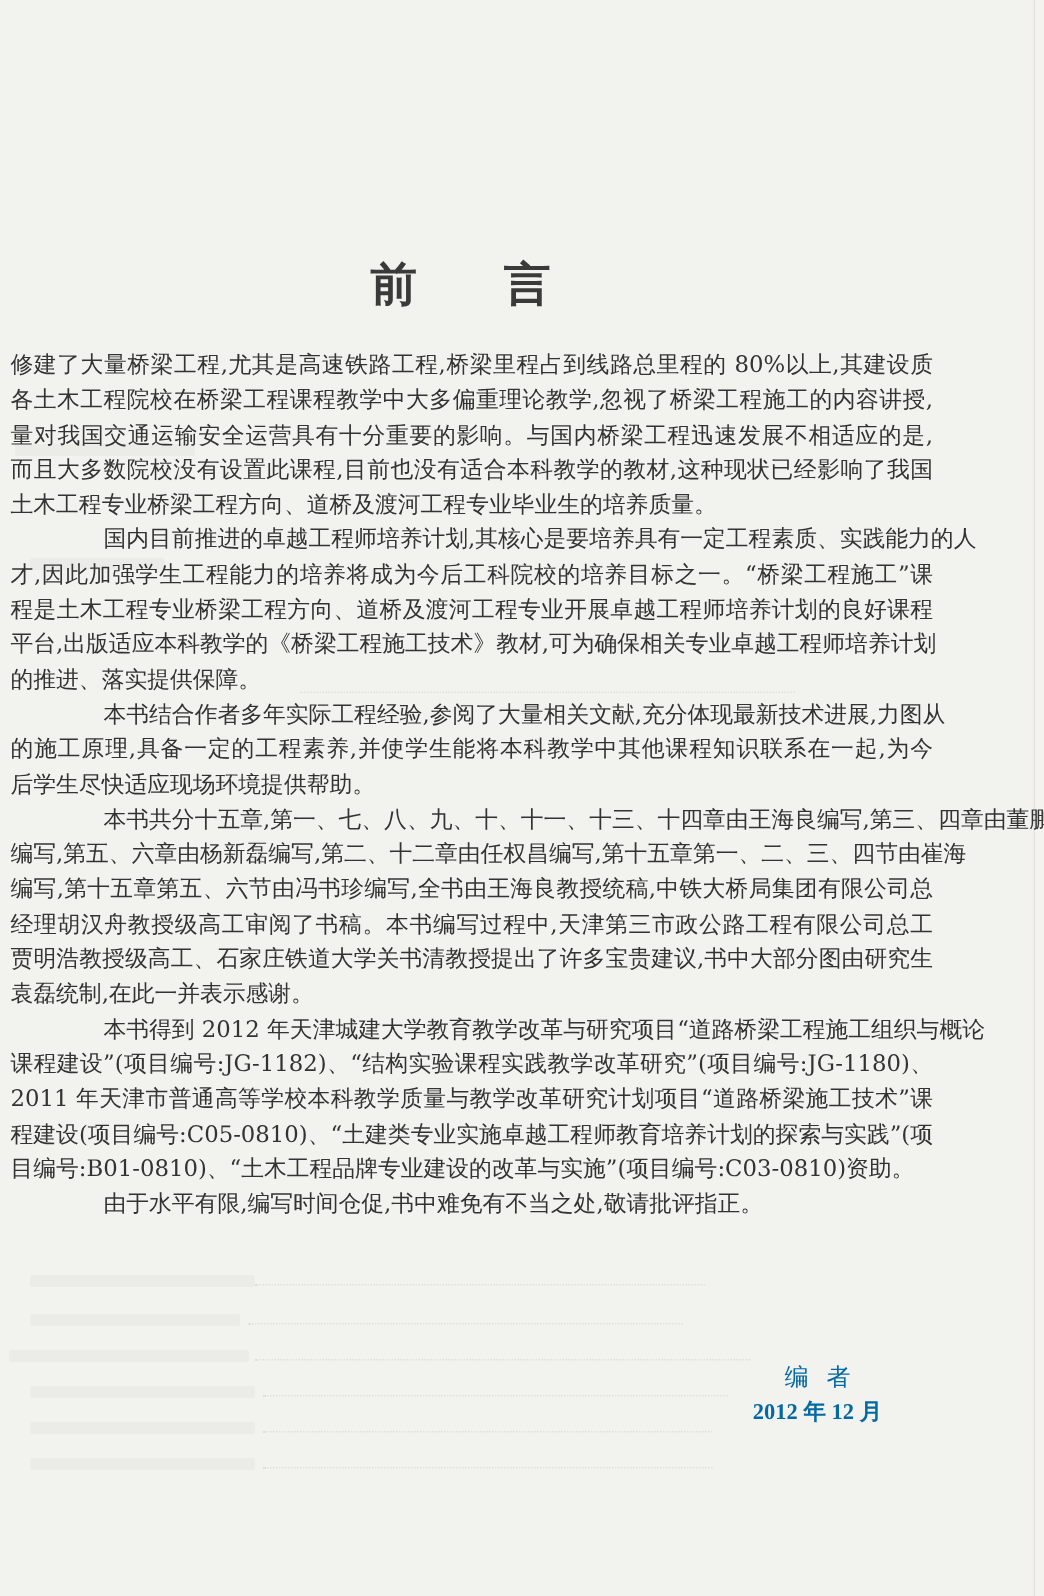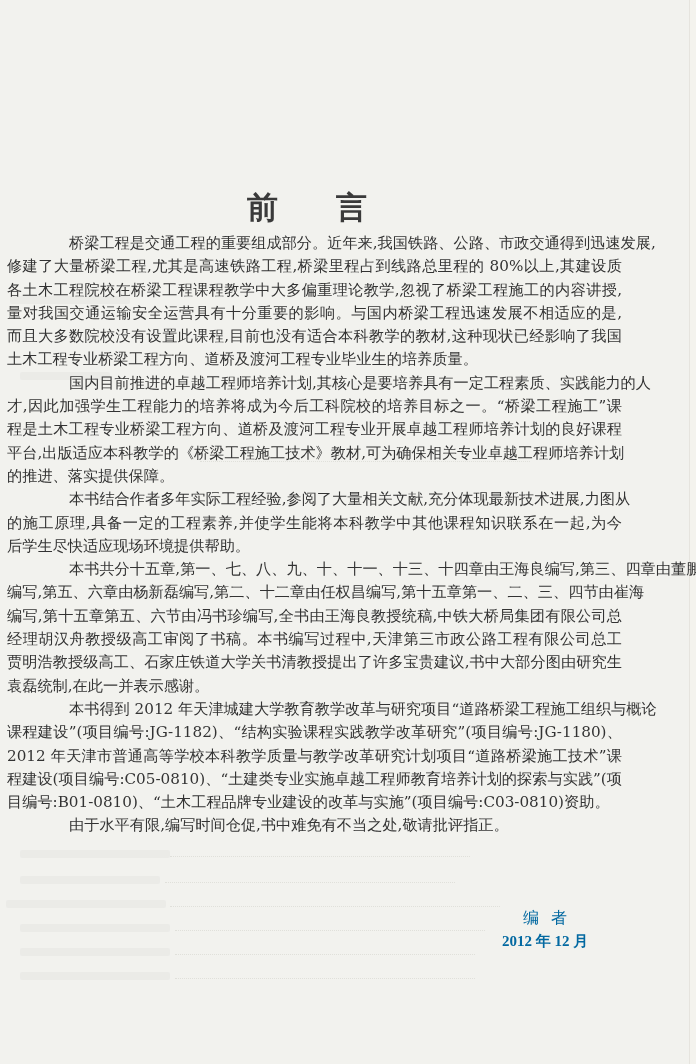--- a/index.html
+++ b/index.html
@@ -48,21 +48,21 @@
       opacity: 0.55;
     }
     .bleed-dots {
       position: absolute;
       height: 1px;
       border-top: 1px dotted #dcdcd6;
       opacity: 0.8;
     }
     .title {
       position: absolute;
-      top: 166px;
+      top: 148px;
       left: 0;
       width: 632px;
       text-align: center;
       font-family: "DejaVu Sans", "Liberation Sans", sans-serif;
       font-weight: bold;
       font-size: 31px;
       letter-spacing: 58px;
       text-indent: 40px;
       color: #3a3a3a;
     }
@@ -136,21 +136,20 @@
   <div class="bleed-row" style="left:20px; top:972px; width:150px;"></div>
   <div class="bleed-dots" style="left:175px; top:978px; width:300px;"></div>
 </div>
 
 <h1 class="title">
   <span>前</span><span>言</span>
 </h1>
 
 <div class="body-text">
   <div class="para">
-    <span class="line first">桥梁工程是交通工程的重要组成部分。近年来,我国铁路、公路、市政交通得到迅速发展,</span>
     <span class="line">修建了大量桥梁工程,尤其是高速铁路工程,桥梁里程占到线路总里程的 80%以上,其建设质</span>
     <span class="line">各土木工程院校在桥梁工程课程教学中大多偏重理论教学,忽视了桥梁工程施工的内容讲授,</span>
     <span class="line">量对我国交通运输安全运营具有十分重要的影响。与国内桥梁工程迅速发展不相适应的是,</span>
     <span class="line">而且大多数院校没有设置此课程,目前也没有适合本科教学的教材,这种现状已经影响了我国</span>
     <span class="line last">土木工程专业桥梁工程方向、道桥及渡河工程专业毕业生的培养质量。</span>
   </div>
   <div class="para">
     <span class="line first">国内目前推进的卓越工程师培养计划,其核心是要培养具有一定工程素质、实践能力的人</span>
     <span class="line">才,因此加强学生工程能力的培养将成为今后工科院校的培养目标之一。“桥梁工程施工”课</span>
     <span class="line">程是土木工程专业桥梁工程方向、道桥及渡河工程专业开展卓越工程师培养计划的良好课程</span>
@@ -166,21 +165,21 @@
     <span class="line first">本书共分十五章,第一、七、八、九、十、十一、十三、十四章由王海良编写,第三、四章由董鹏</span>
     <span class="line">编写,第五、六章由杨新磊编写,第二、十二章由任权昌编写,第十五章第一、二、三、四节由崔海</span>
     <span class="line">编写,第十五章第五、六节由冯书珍编写,全书由王海良教授统稿,中铁大桥局集团有限公司总</span>
     <span class="line">经理胡汉舟教授级高工审阅了书稿。本书编写过程中,天津第三市政公路工程有限公司总工</span>
     <span class="line">贾明浩教授级高工、石家庄铁道大学关书清教授提出了许多宝贵建议,书中大部分图由研究生</span>
     <span class="line last">袁磊统制,在此一并表示感谢。</span>
   </div>
   <div class="para">
     <span class="line first">本书得到 2012 年天津城建大学教育教学改革与研究项目“道路桥梁工程施工组织与概论</span>
     <span class="line">课程建设”(项目编号:JG-1182)、“结构实验课程实践教学改革研究”(项目编号:JG-1180)、</span>
-    <span class="line">2012 年天津市普通高等学校本科教学质量与教学改革研究计划项目“道路桥梁施工技术”课</span>
+    <span class="line">2011 年天津市普通高等学校本科教学质量与教学改革研究计划项目“道路桥梁施工技术”课</span>
     <span class="line">程建设(项目编号:C05-0810)、“土建类专业实施卓越工程师教育培养计划的探索与实践”(项</span>
     <span class="line last">目编号:B01-0810)、“土木工程品牌专业建设的改革与实施”(项目编号:C03-0810)资助。</span>
   </div>
   <div class="para">
     <span class="line first last">由于水平有限,编写时间仓促,书中难免有不当之处,敬请批评指正。</span>
   </div>
 </div>
 
 <div class="signature sig-author">编者</div>
 <div class="signature sig-date">2012 年 12 月</div>

